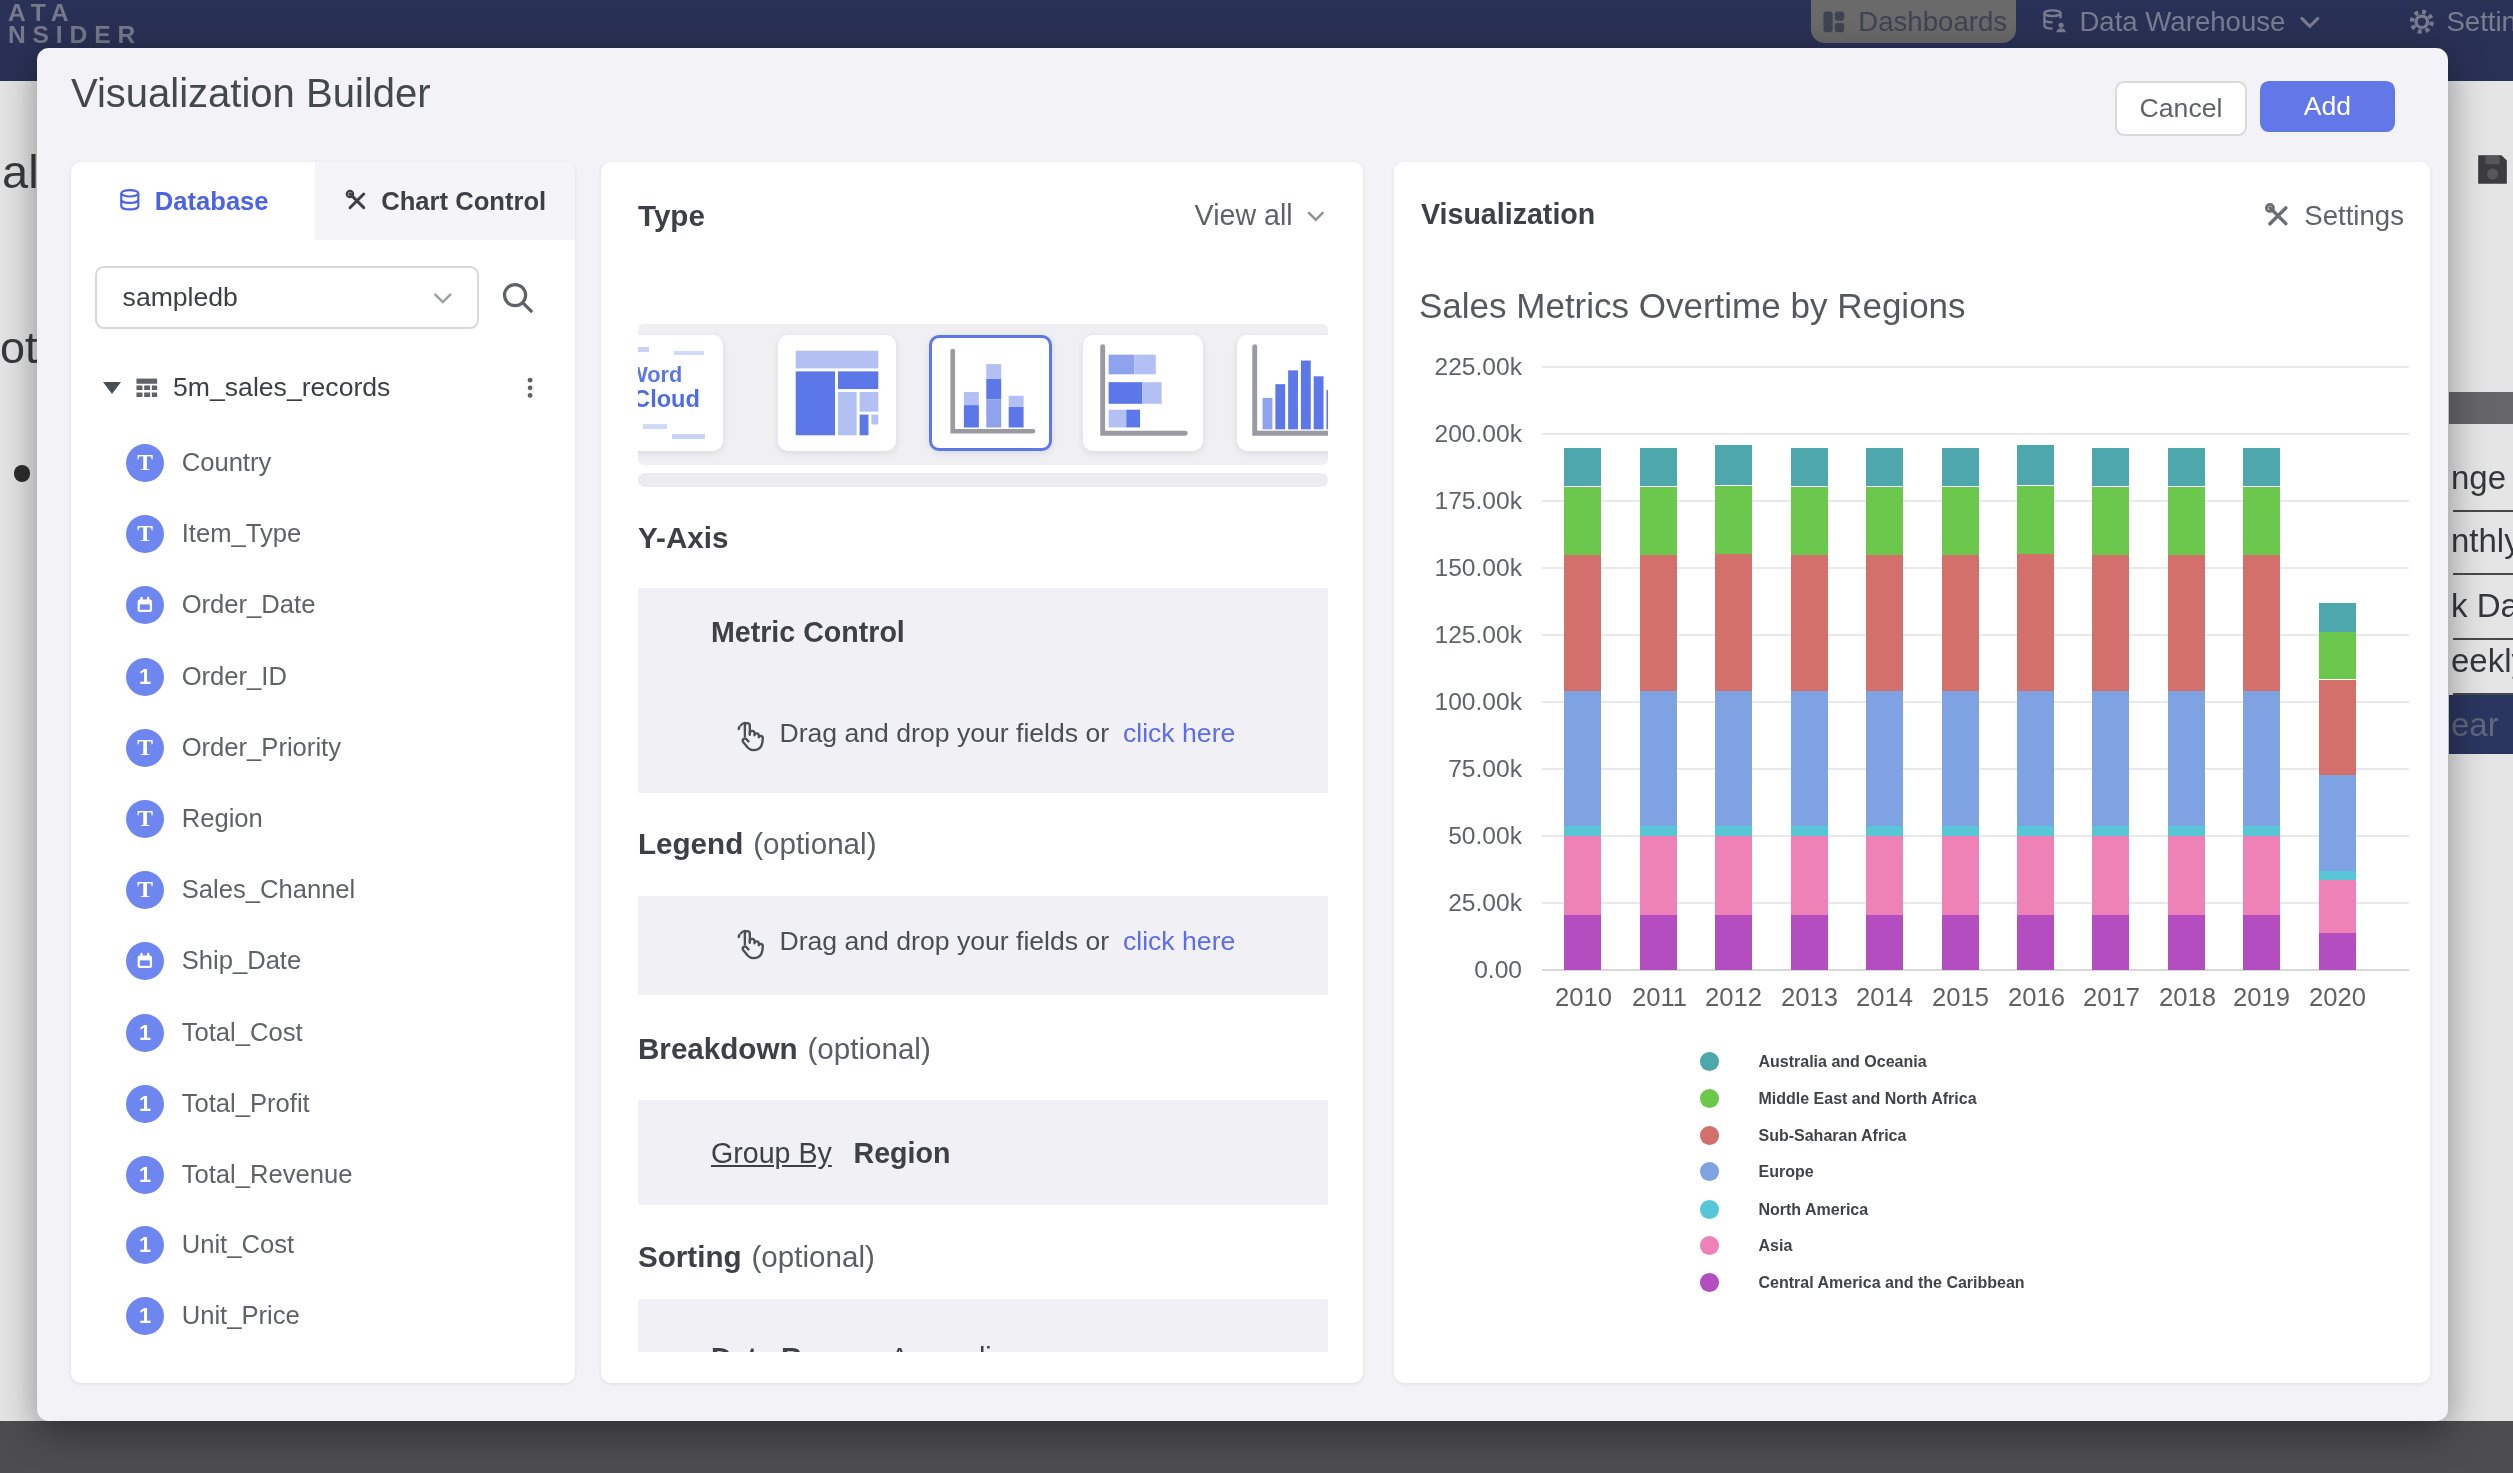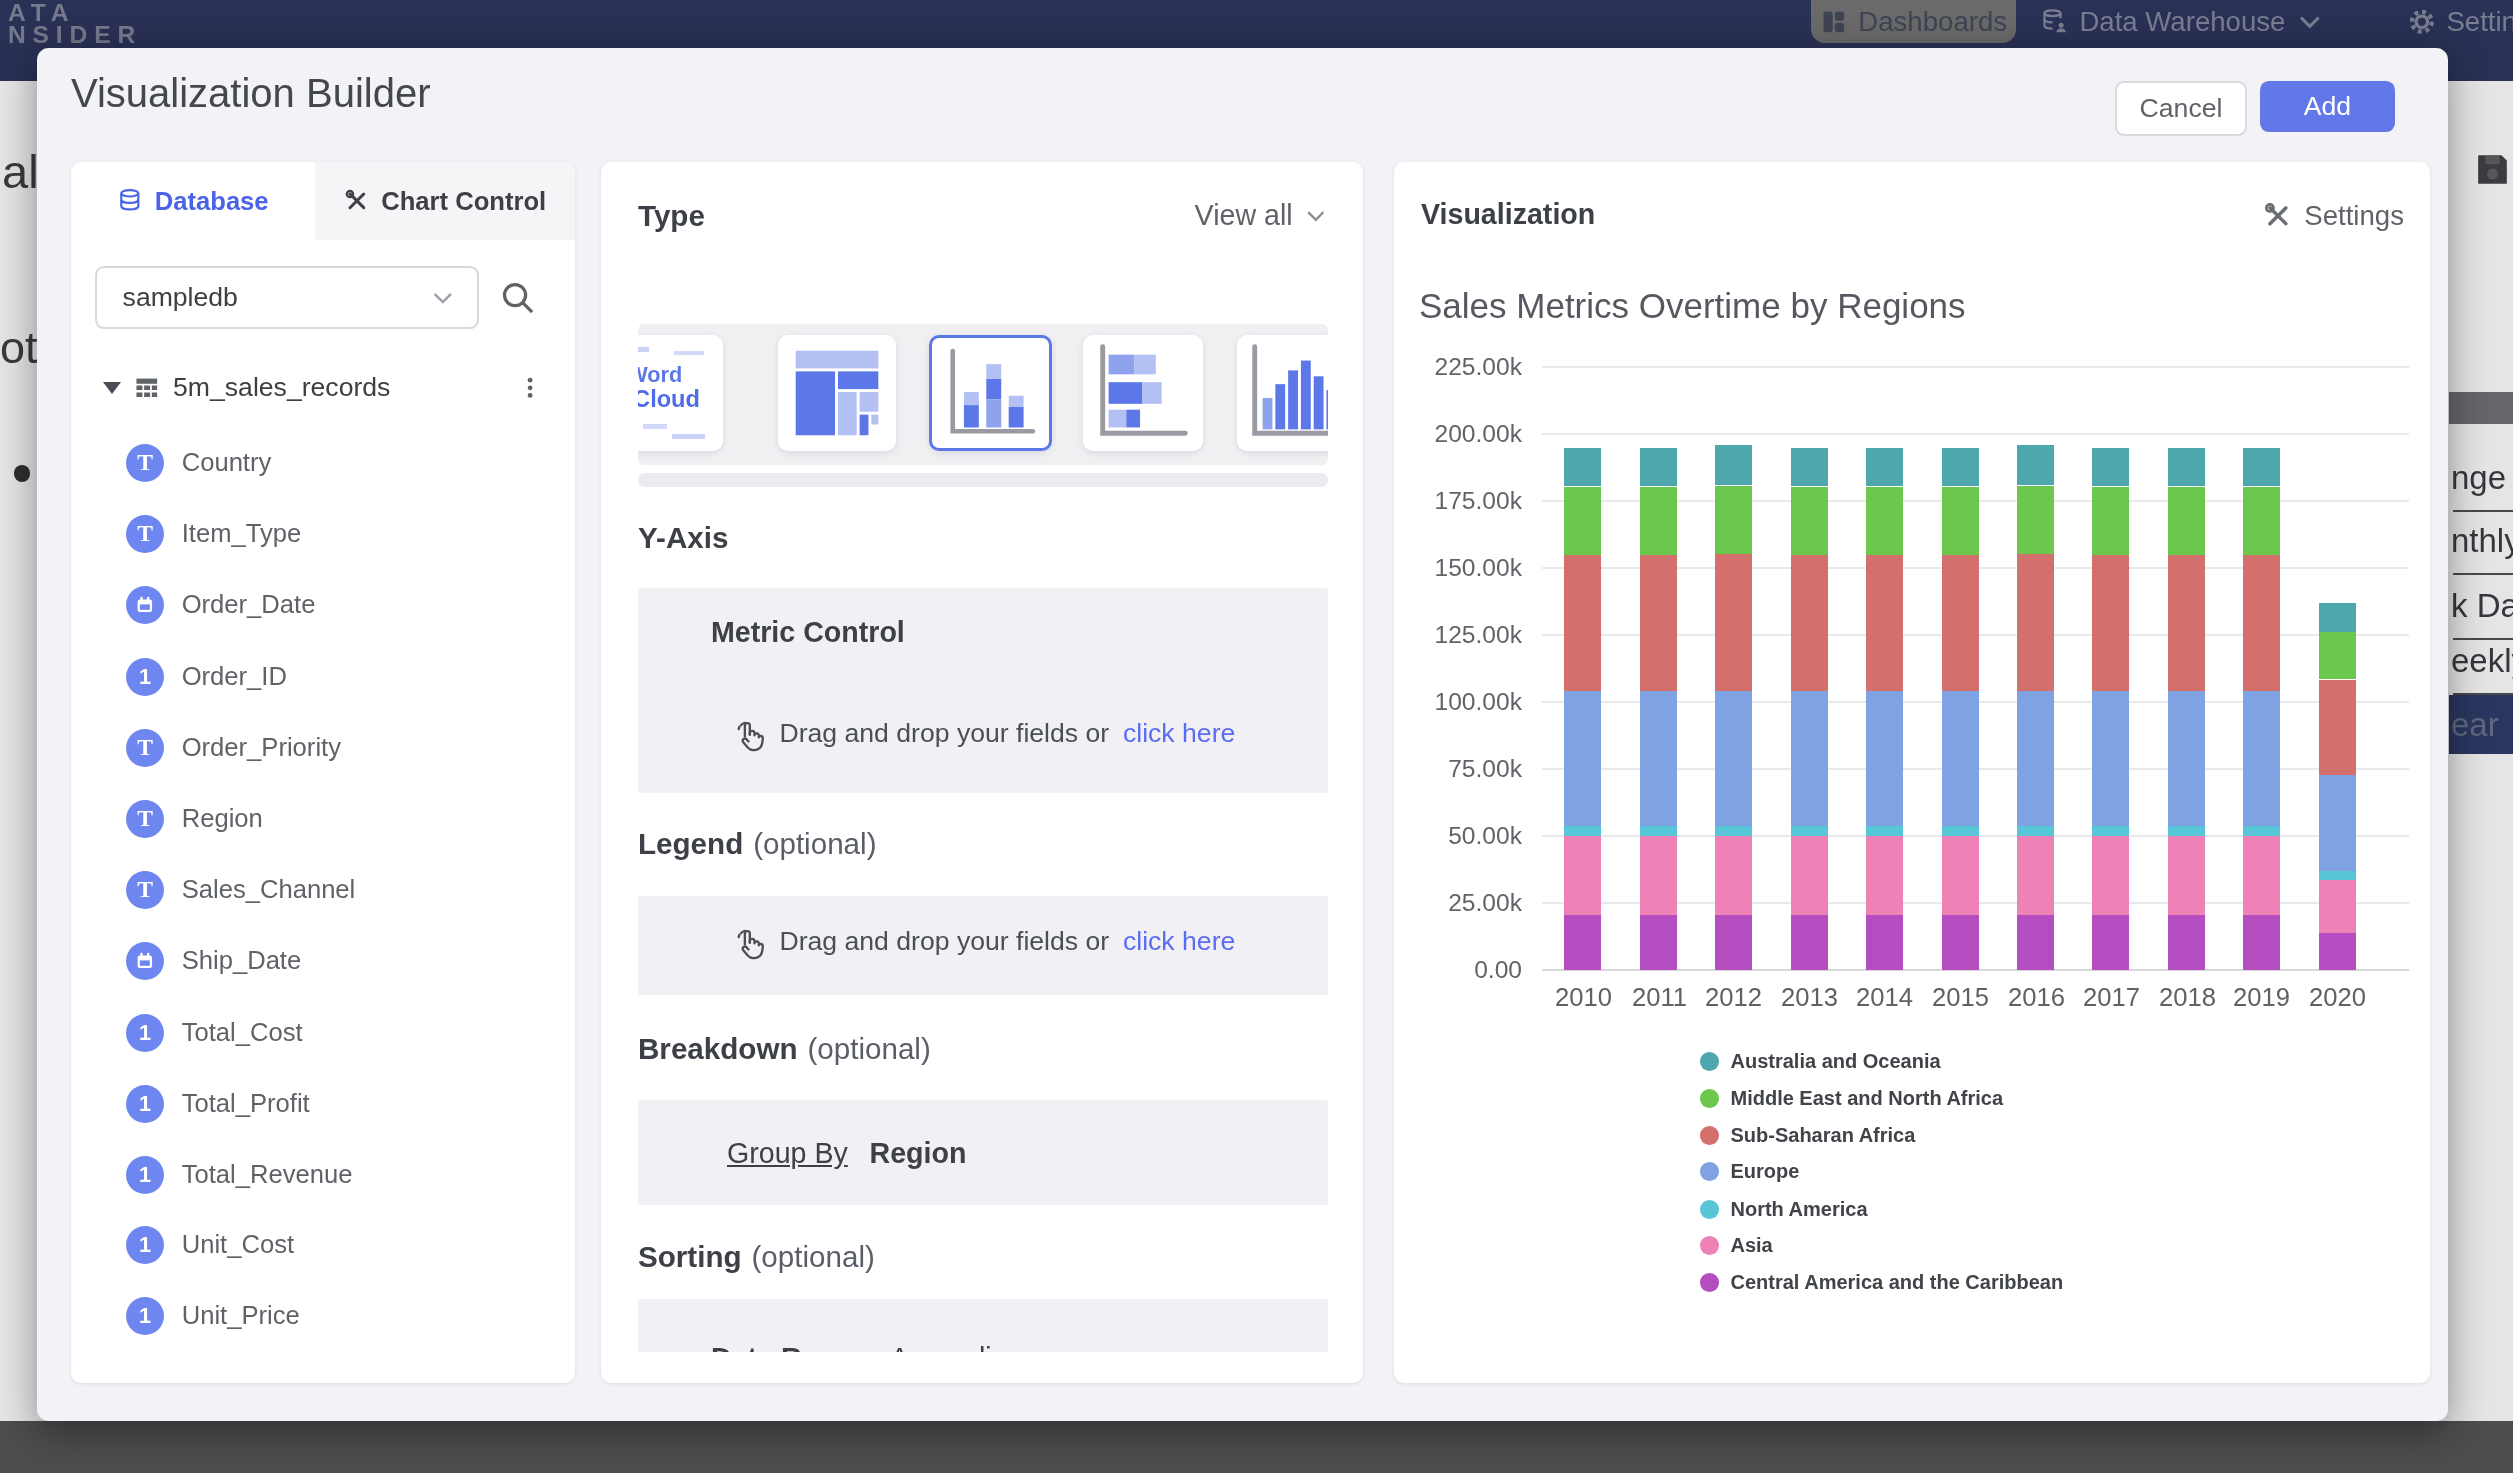--- a/index.html
+++ b/index.html
@@ -59,40 +59,40 @@
   #scrollbar{left:638px;top:473px;width:690px;height:13.8px;background:#ebebf0;border-radius:6.9px;}
   .dropbox{background:#f1f1f5;border-radius:1px;}
   #metric-box{left:638px;top:588px;width:690px;height:205px;}
   #metric-title{position:absolute;left:73px;top:27.6px;font-size:28.6px;font-weight:700;color:#3d4147;}
   .droprow{position:absolute;left:0;width:100%;display:flex;align-items:flex-start;justify-content:center;gap:13.8px;
     font-size:26.6px;color:#4a4e55;}
   .droprow svg{width:35px;height:35px;}
   .droplink{color:#5b6cf0;}
   #legend-box{left:638px;top:896px;width:690px;height:99px;}
   #group-box{left:638px;top:1100px;width:690px;height:105px;}
-  #group-row{position:absolute;left:73px;top:37px;display:flex;align-items:flex-end;gap:21.7px;font-size:28.6px;color:#3d4147;margin-left:16px;}
+  #group-row{position:absolute;left:73px;top:37px;display:flex;align-items:flex-end;gap:21.7px;font-size:28.6px;color:#3d4147;}
   #group-by{text-decoration:underline;font-weight:500;}
   #group-val{font-weight:700;}
   #sort-box{left:638px;top:1299px;width:690px;height:53px;overflow:hidden;}
   #sort-row{position:absolute;left:73px;top:43px;display:flex;gap:21.7px;font-size:28.6px;color:#3d4147;white-space:nowrap;}
   #sort-bold{font-weight:700;}
   
   #card-viz{left:1394px;top:162px;width:1036px;height:1221px;}
   #viz-head{left:1421px;top:198px;font-size:28.6px;font-weight:700;color:#3d4147;text-align:center;}
   #viz-settings{left:2207px;top:196px;width:197px;height:39px;display:flex;align-items:center;justify-content:flex-end;gap:11.8px;
     font-size:27.6px;color:#5f6368;}
   #viz-settings svg{width:29.6px;height:29.6px;color:#6a6e73;}
   #chart-title{left:1419px;top:286px;width:985px;font-size:35px;color:#55585e;}
   .gridline{background:#e9e9ed;height:2px;}
   .ytick{width:123px;text-align:right;font-size:24.6px;color:#606469;}
   .xlabel{width:89px;text-align:center;font-size:25.6px;color:#616161;}
   .bar-seg{position:absolute;}
   .leg-row{left:1700px;height:29.6px;display:flex;align-items:center;gap:11.8px;}
   .leg-dot{width:18.7px;height:18.7px;border-radius:50%;flex:0 0 18.7px;}
-  .leg-lab{font-size:20px;font-weight:700;color:#404348;white-space:nowrap;}
+  .leg-lab{font-size:16px;font-weight:700;color:#404348;white-space:nowrap;margin-left:28px;}
 </style>
 </head>
 <body>
 
 <div id="screen">
 
   <div class="abs" id="topbar">
     <div class="abs" id="logo">
       <div>ATA</div>
       <div>NSIDER</div>

